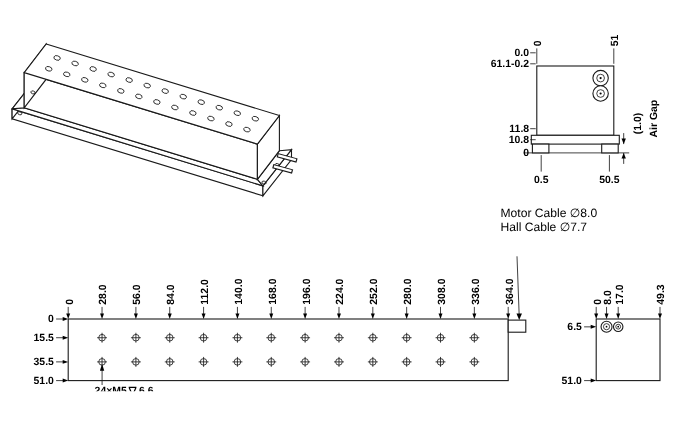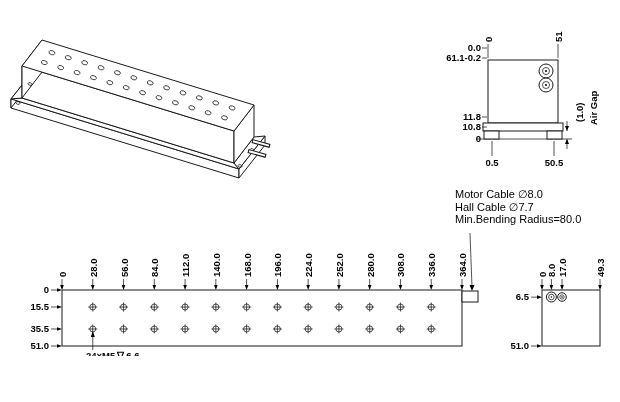--- a/index.html
+++ b/index.html
@@ -284,21 +284,20 @@
   </g>
 
   <line class="thin" x1="470" y1="233" x2="472" y2="287"></line>
   <polygon class="fillb" points="469.5,285 474.5,285 472,291"></polygon>
 
 </svg>
 
 <div class="annotation">
   <div>Motor Cable ∅8.0</div>
   <div>Hall Cable ∅7.7</div>
-  <div>Min.Bending Radius=80.0</div>
 </div>
 
 <div class="hole-note">
   <span>24×M5</span>
   <svg width="9" height="10" viewBox="0 0 9 10">
     <path d="M1,1.2 H8 M1.4,1.2 L4.5,8.6 L7.6,1.2" stroke="#000" stroke-width="1.1" fill="none"></path>
   </svg>
   <span>6.6</span>
 </div>
 

